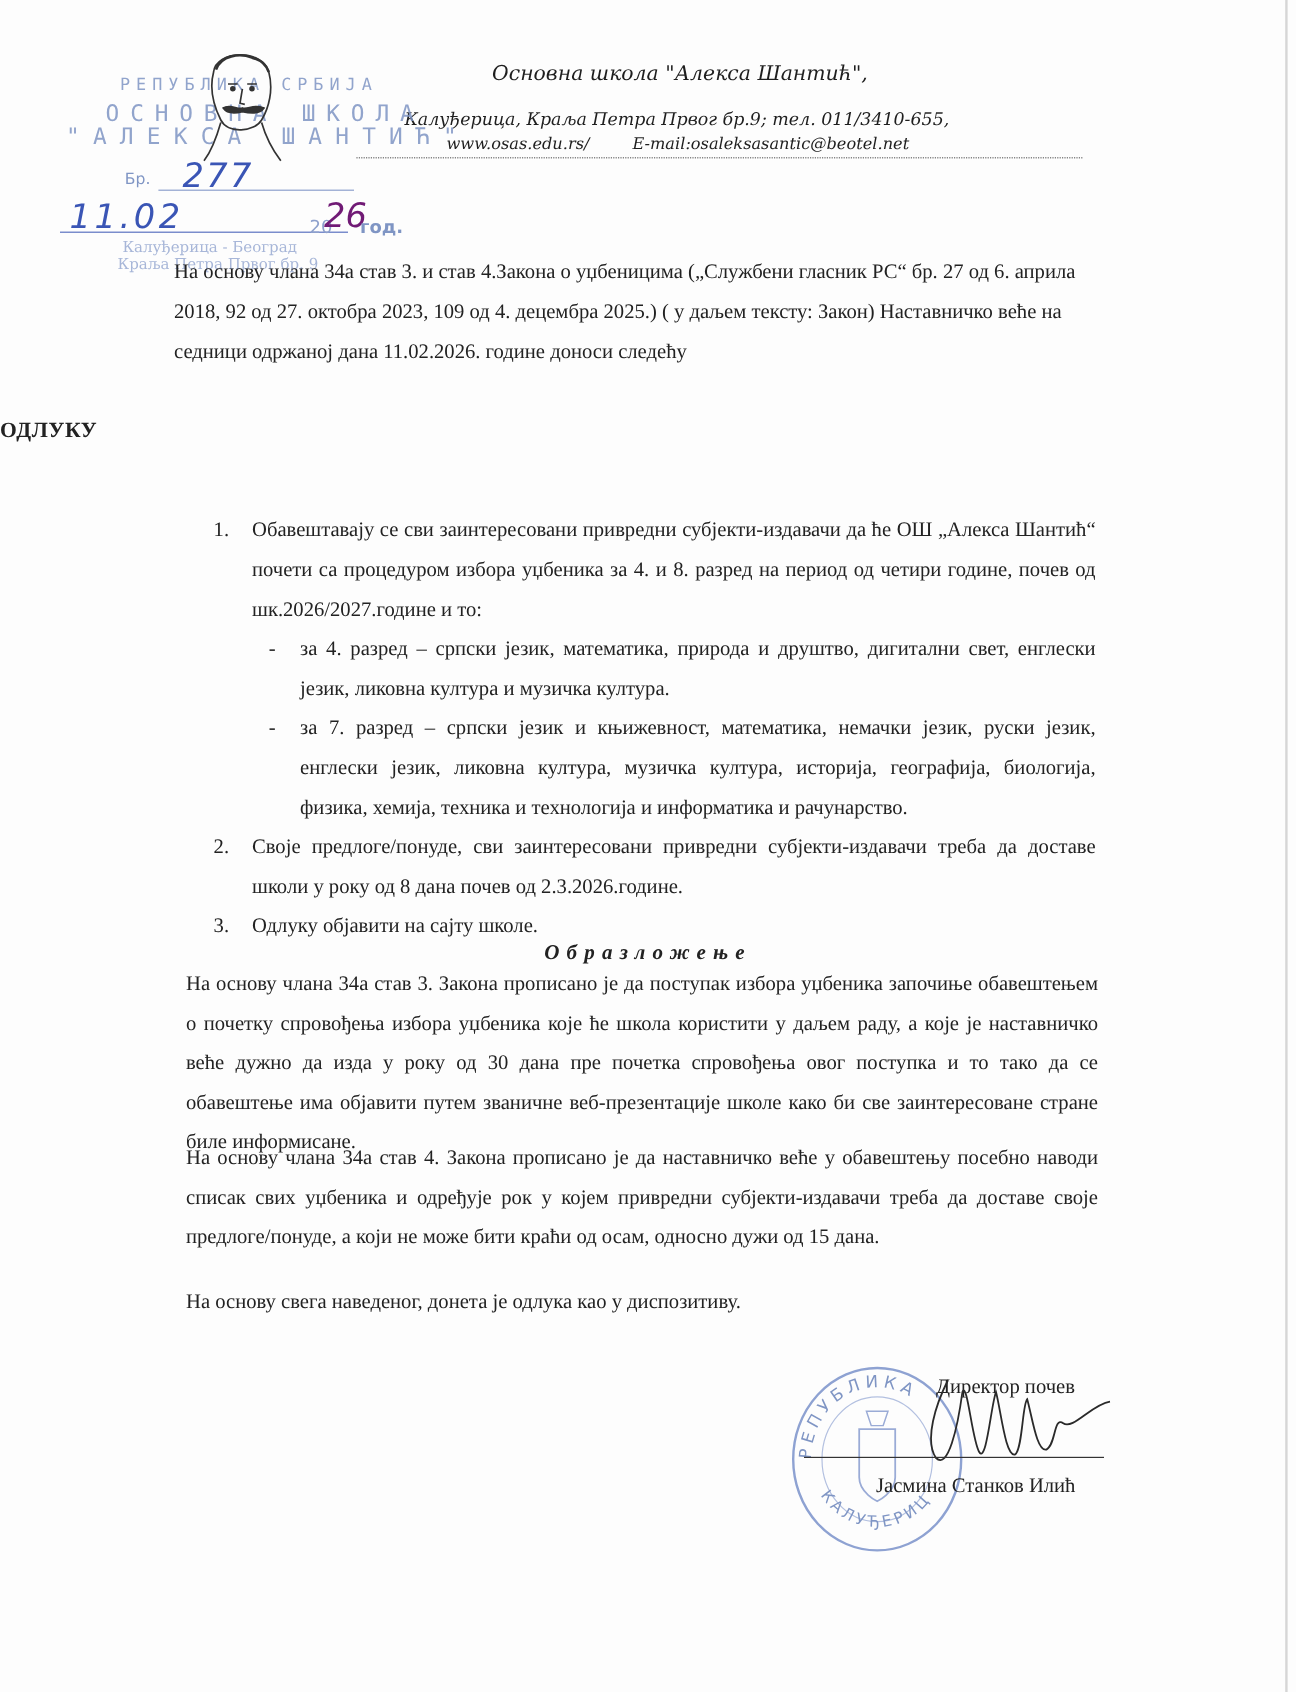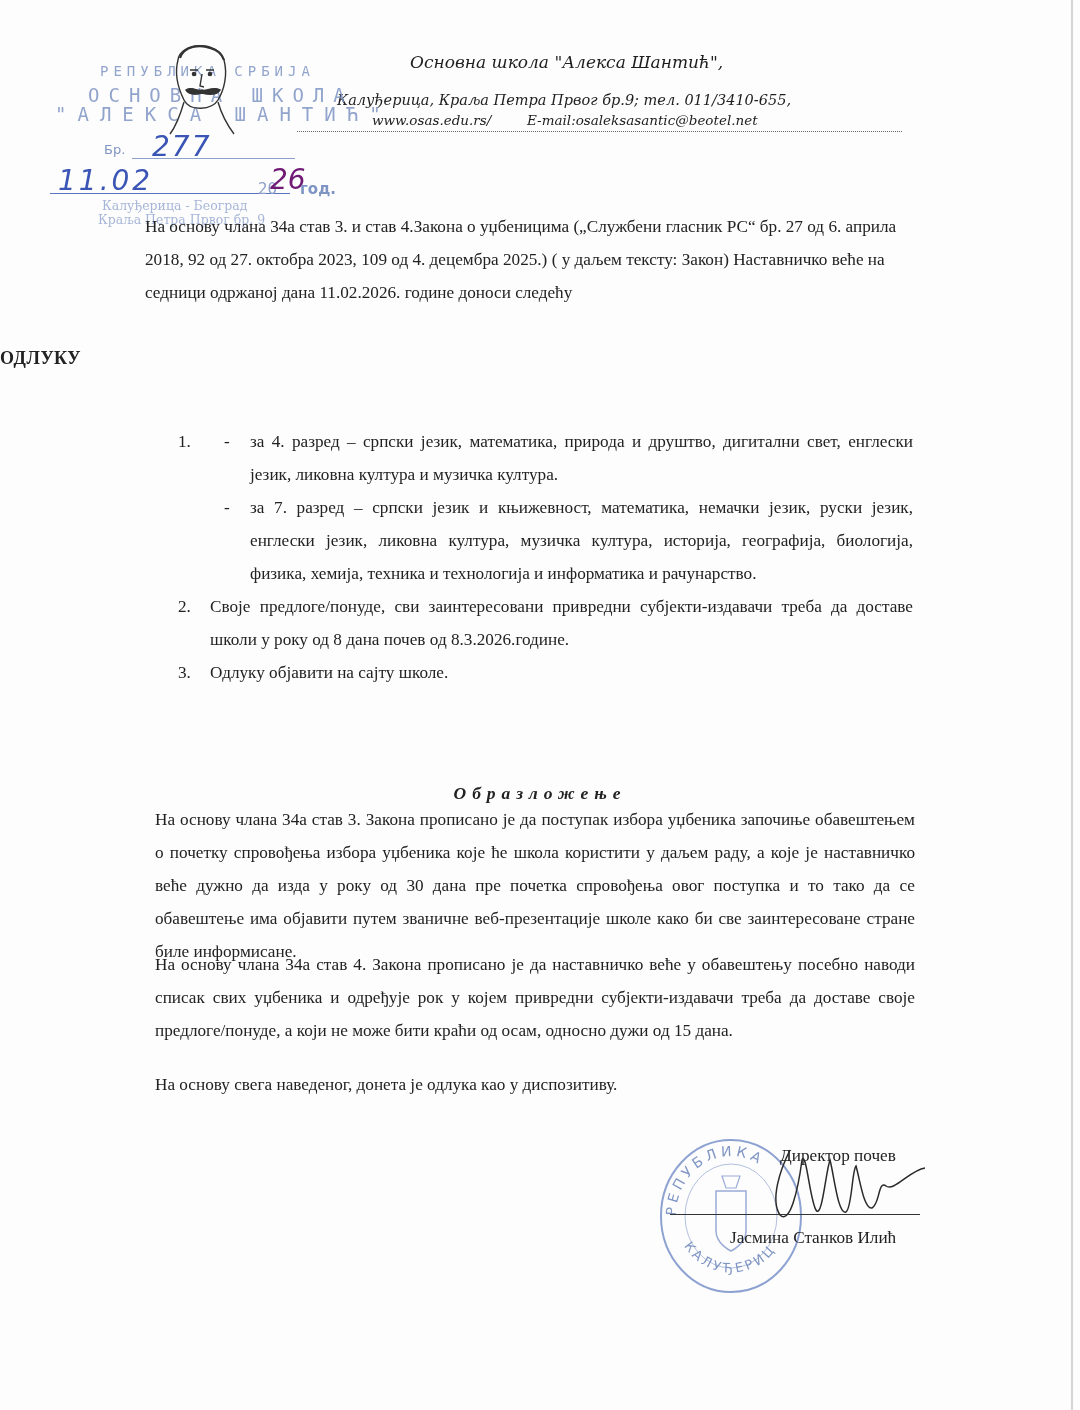--- a/index.html
+++ b/index.html
@@ -101,32 +101,33 @@
 <div class="abs st-city">Калуђерица - Београд</div>
 <div class="abs st-street">Краља Петра Првог бр. 9</div>
 
 <div class="abs body-text intro">На основу члана 34а став 3. и став 4.Закона о уџбеницима („Службени гласник РС“ бр. 27 од 6. априла 2018, 92 од 27. октобра 2023, 109 од 4. децембра 2025.) ( у даљем тексту: Закон) Наставничко веће на седници одржаној дана 11.02.2026. године доноси следећу</div>
 
 <div class="abs title">ОДЛУКУ</div>
 
 <div class="abs body-text list">
   <div class="li">
     <span class="li-num">1.</span>
+    <div>Обавештавају се сви заинтересовани привредни субјекти-издавачи да ће ОШ „Алекса Шантић“  почети са процедуром избора уџбеника за 4. и 8. разред на период од четири године, почев од шк.2026/2027.године и то:</div>
     <div class="sub full">
       <span class="sub-dash">-</span>
       <div>за 4. разред – српски језик, математика, природа и друштво, дигитални свет, енглески језик, ликовна култура и музичка култура.</div>
     </div>
     <div class="sub" style="text-align-last:left;">
       <span class="sub-dash">-</span>
       <div>за 7. разред – српски језик и књижевност, математика, немачки језик, руски језик, енглески језик, ликовна култура, музичка култура, историја, географија, биологија, физика, хемија, техника и технологија и информатика и рачунарство.</div>
     </div>
   </div>
   <div class="li">
     <span class="li-num">2.</span>
-    <div>Своје предлоге/понуде, сви заинтересовани привредни субјекти-издавачи треба да доставе школи у року од 8 дана почев од 8.3.2026.године.</div>
+    <div>Своје предлоге/понуде, сви заинтересовани привредни субјекти-издавачи треба да доставе школи у року од 8 дана почев од 2.3.2026.године.</div>
   </div>
   <div class="li">
     <span class="li-num">3.</span>
     <div>Одлуку објавити на сајту школе.</div>
   </div>
 </div>
 
 <div class="abs expl-title">Образложење</div>
 <div class="abs body-text para p1">На основу члана 34а став 3. Закона прописано је да поступак избора уџбеника започиње обавештењем о почетку спровођења избора уџбеника које ће школа користити у даљем раду, а које је наставничко веће дужно да изда у року од 30 дана пре почетка спровођења овог поступка и то тако да се обавештење има објавити путем званичне веб-презентације школе како би све заинтересоване стране биле информисане.</div>
 <div class="abs body-text para p2">На основу члана 34а став 4. Закона прописано је да наставничко веће у обавештењу посебно наводи списак свих уџбеника и одређује рок у којем привредни субјекти-издавачи треба да доставе своје предлоге/понуде, а који не може бити краћи од осам, односно дужи од 15 дана.</div>

